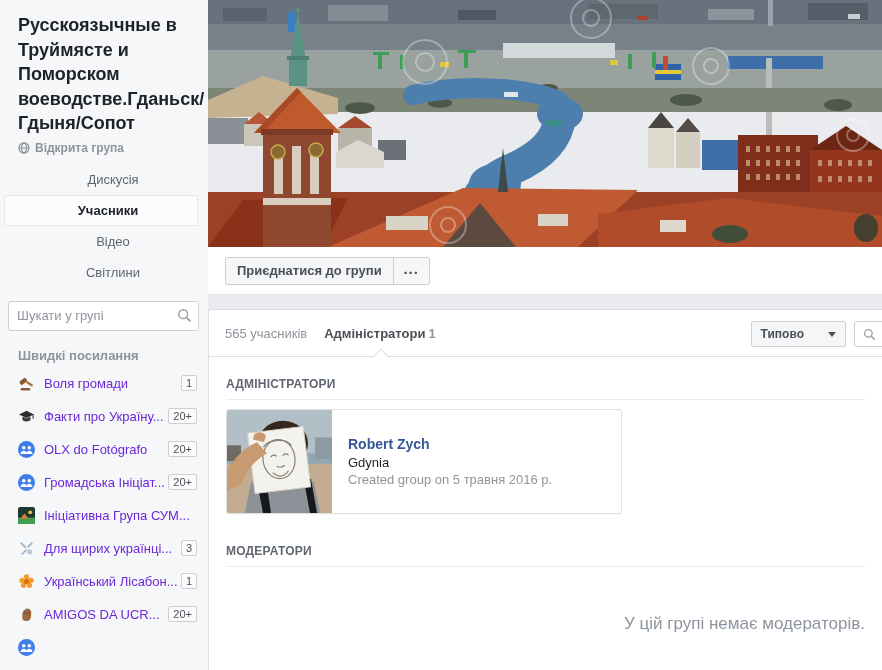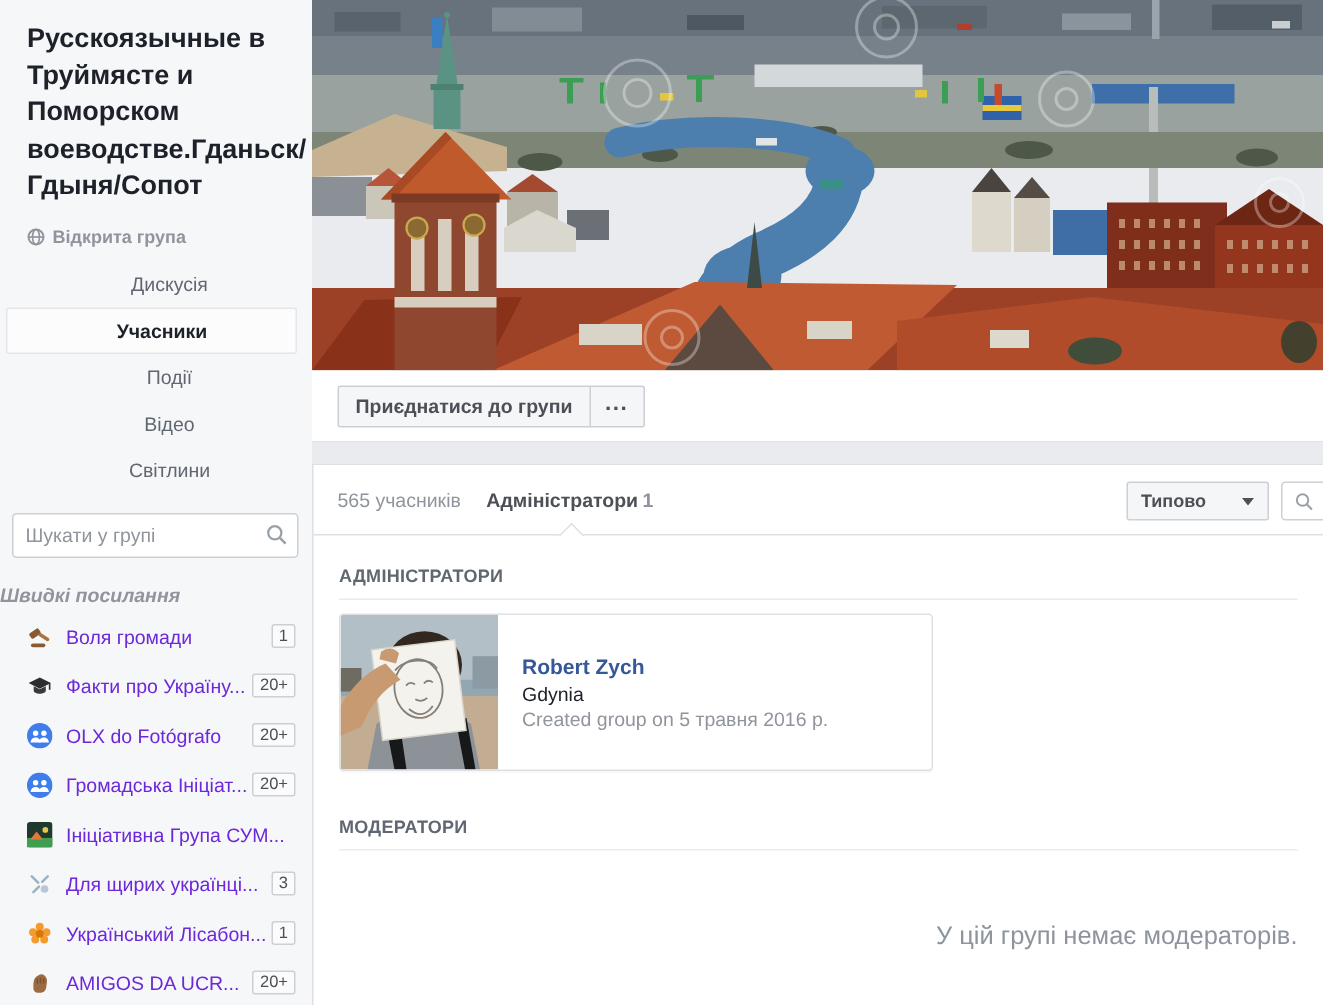--- a/index.html
+++ b/index.html
@@ -14,21 +14,21 @@
   .sidebar {
     position:absolute; left:0; top:0; width:208px; height:670px;
     background:#f6f7f9;
   }
   .group-title {
     padding:13px 16px 0 18px;
     font-size:18px; font-weight:700; line-height:24.6px; color:#1d2129;
   }
   .privacy-row {
     display:flex; align-items:center; gap:5px;
-    margin:15px 0 0 18px;
+    margin:5px 0 0 18px;
     font-size:12px; font-weight:700; color:#90949c;
   }
   .privacy-row svg { display:block; }
   .menu { margin-top:9px;text-align:center; }
   .menu-item {
     height:31px; line-height:31px; padding-left:18px;
     font-size:13px; color:#616770; cursor:pointer;
   }
   .menu-item.active {
     margin:0 10px 0 4px; padding-left:14px;
@@ -41,22 +41,22 @@
   .side-search input {
     width:100%; height:100%;
     border:1px solid #ccd0d5; border-radius:3px;
     padding:0 28px 0 8px;
     font-size:13px; color:#1d2129;
     font-family:inherit; background:#fff; outline:none;
   }
   .side-search input::placeholder { color:#90949c; }
   .side-search .mag { position:absolute; right:7px; top:7px; }
   .quick-title {
-    margin:17px 0 0 0;
-    font-size:13px; font-weight:700; color:#90949c;font-style:italic;
+    margin:17px 0 0 18px;
+    font-size:13px; font-weight:700; color:#90949c;
   }
   .ql-list { margin-top:4px; }
   .ql-row {
     display:flex; align-items:center;
     height:33px; padding:0 11px 0 18px; cursor:pointer;
   }
   .ql-icon { width:17px; height:17px; flex:none; margin-right:9px; }
   .ql-icon svg { display:block; width:100%; height:100%; }
   .ql-label {
     flex:1; font-size:13px; color:#6d28d9;
@@ -168,21 +168,20 @@
         <ellipse cx="6" cy="6" rx="2.3" ry="5" fill="none" stroke="#90949c" stroke-width="1.1"></ellipse>
         <line x1="1" y1="6" x2="11" y2="6" stroke="#90949c" stroke-width="1.1"></line>
       </svg>
     </span>
     <span>Відкрита група</span>
   </div>
 
   <div class="menu">
     <div class="menu-item">Дискусія</div>
     <div class="menu-item active">Учасники</div>
-    <div class="menu-item">Події</div>
     <div class="menu-item">Відео</div>
     <div class="menu-item">Світлини</div>
   </div>
 
   <div class="side-search">
     <input type="text" placeholder="Шукати у групі" style="">
     <span class="mag">
       <svg width="15" height="15" viewBox="0 0 15 15">
         <circle cx="6.2" cy="6.2" r="4.4" fill="none" stroke="#9aa0a8" stroke-width="1.5"></circle>
         <line x1="9.6" y1="9.6" x2="13.4" y2="13.4" stroke="#9aa0a8" stroke-width="1.7"></line>

